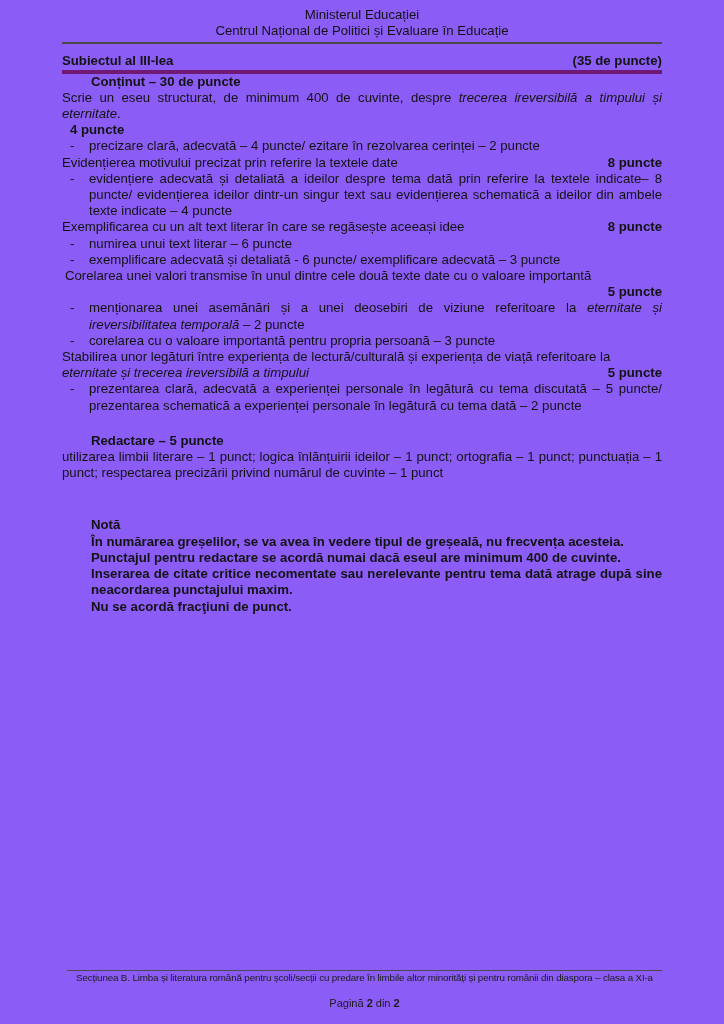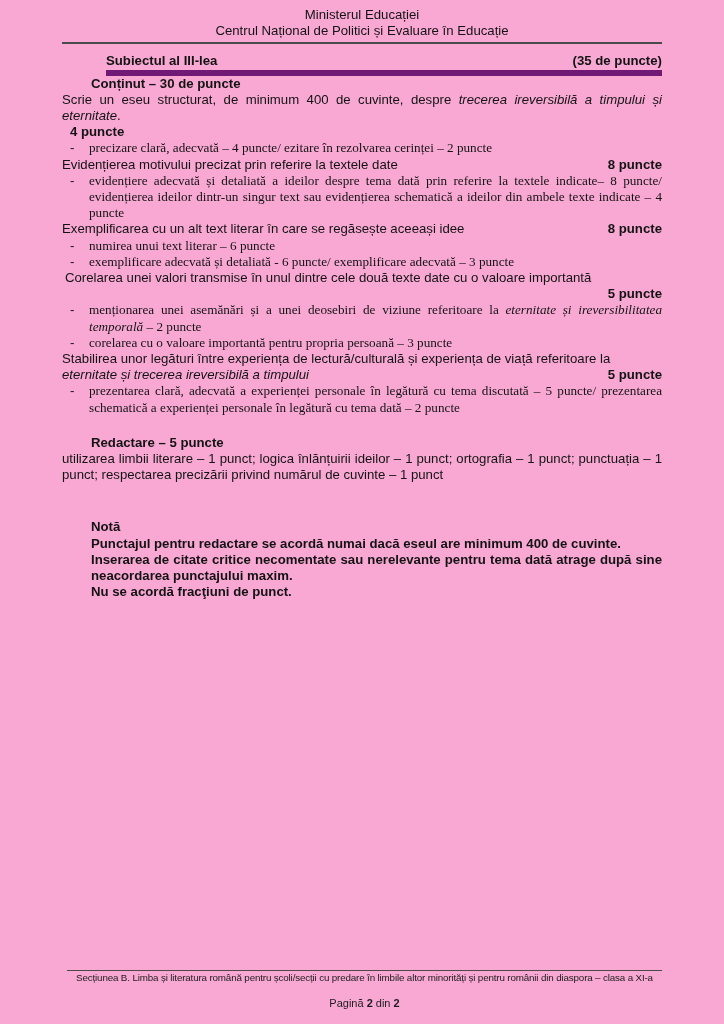--- a/index.html
+++ b/index.html
@@ -5,46 +5,45 @@
   * { box-sizing: border-box; }
   html, body { margin: 0; padding: 0; }
   body {
     width: 724px; height: 1024px;
     background: #ffffff;
     font-family: "Liberation Sans", "DejaVu Sans", sans-serif;
     font-size: 13.2px;
     line-height: 16.2px;
     color: #131313;
   }
-  .page { position: relative; width: 724px; height: 1024px; overflow: hidden; background: #f9a8d4; }
+  .page { position: relative; width: 724px; height: 1024px; overflow: hidden; background: #8b5cf6; }
 
   .doc-header { text-align: center; padding-top: 7px; }
   .doc-header .hline { margin: 0; }
   .header-rule { margin: 3px 62px 0 62px; border-bottom: 2px solid #4a4a4a; height: 0; }
 
   .content { margin: 9px 62px 0 62px; }
 
   .subject-row {
     display: flex; justify-content: space-between;
     font-weight: bold;
-    border-bottom: 6px solid #701a75;
-    margin-left: 44px;
+    border-bottom: 4px solid #701a75;
   }
   .bold { font-weight: bold; margin-left: 29px; }
   .it { font-style: italic; }
 
   .para { text-align: justify; }
   .row { display: flex; }
   .row .lbl { flex: 1; }
   .row .pts { font-weight: bold; white-space: nowrap; padding-left: 8px; }
   .indent1 { padding-left: 3px; }
 
   .bullet { display: flex; }
   .bullet .dash { flex: 0 0 27px; padding-left: 8px; }
-  .bullet .btxt { flex: 1; text-align: justify; font-family: Liberation Serif, serif; }
+  .bullet .btxt { flex: 1; text-align: justify; }
 
   .right-pts { text-align: right; font-weight: bold; }
 
   .gap-lg { height: 19px; }
   .gap-md { height: 17px; }
 
   .footer { position: absolute; left: 67px; right: 62px; bottom: 13px; }
   .footer-rule { border-top: 1.5px solid #4a4a4a; margin-bottom: 1px; }
   .footer .section { font-size: 9.8px; line-height: 12px; text-align: center; white-space: nowrap; letter-spacing: -0.15px; color: #1c1c1c; }
   .footer .pageline { text-align: center; font-size: 11px; margin-top: 11px; color: #1c1c1c; }
@@ -125,20 +124,21 @@
 
     <div class="gap-lg"></div>
 
     <div class="bold">Redactare – 5 puncte</div>
     <div class="para">utilizarea limbii literare – 1 punct; logica înlănțuirii ideilor – 1 punct; ortografia – 1 punct; punctuația – 1 punct; respectarea precizării privind numărul de cuvinte – 1 punct</div>
 
     <div class="gap-lg"></div>
     <div class="gap-md"></div>
 
     <div class="bold">Notă</div>
+    <div class="bold">În numărarea greșelilor, se va avea în vedere tipul de greșeală, nu frecvența acesteia.</div>
     <div class="bold">Punctajul pentru redactare se acordă numai dacă eseul are minimum 400 de cuvinte.</div>
     <div class="bold para">Inserarea de citate critice necomentate sau nerelevante pentru tema dată atrage după sine neacordarea punctajului maxim.</div>
     <div class="bold">Nu se acordă fracţiuni de punct.</div>
 
   </div>
 
   <div class="footer">
     <div class="footer-rule"></div>
     <div class="section">Secțiunea B. Limba și literatura română pentru școli/secții cu predare în limbile altor minorități și pentru românii din diaspora – clasa a XI-a</div>
     <div class="pageline"><span>Pagină </span><span class="num">2</span><span> din </span><span class="num">2</span></div>

